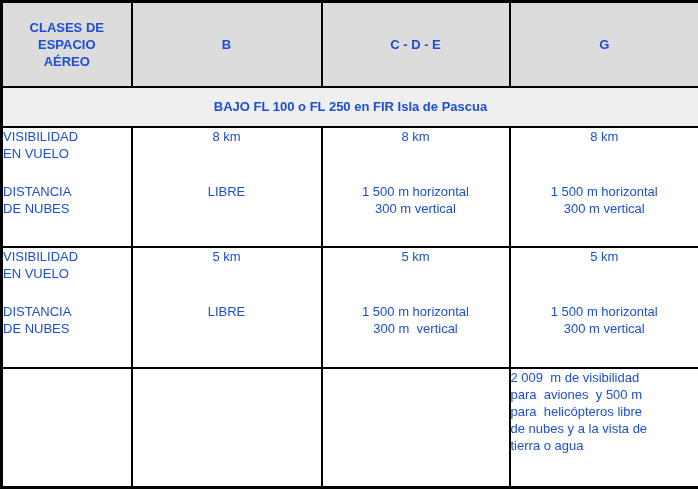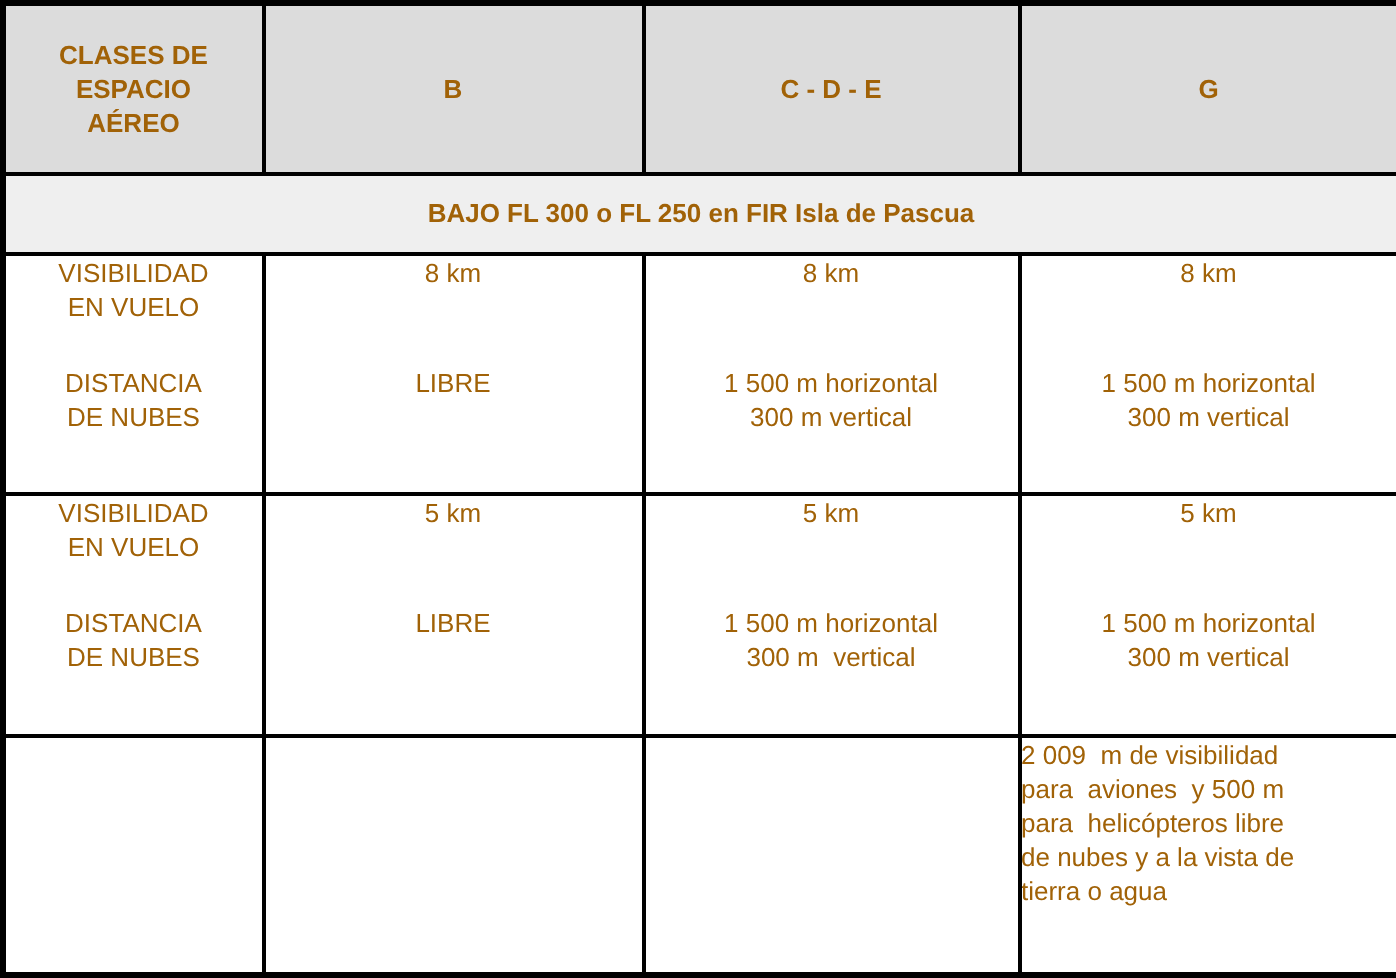--- a/index.html
+++ b/index.html
@@ -11,21 +11,21 @@
   html, body {
     margin: 0;
     padding: 0;
     background: #ffffff;
   }
   .page {
     width: 698px;
     height: 489px;
     background: var(--cell-bg);
     font-family: "Liberation Sans", sans-serif;
-    color: #a16207;
+    color: #1d4ed8;
     box-sizing: border-box;
   }
   table.airspace {
     width: 698px;
     height: 489px;
     border-collapse: collapse;
     table-layout: fixed;
     border: 3px solid var(--border);
   }
   table.airspace td {
@@ -51,21 +51,21 @@
     background: var(--band-bg);
     font-weight: bold;
     text-align: center;
     vertical-align: middle;
   }
   tr.band-tall td { height: 34px; }
   tr.band-mid  td { height: 37px; }
   tr.band-short td { height: 25px; }
   
   tr.data td { height: 102px; background: var(--cell-bg); }
-  td.label-cell { padding: 5px 4px 4px 29px; text-align: center; }
+  td.label-cell { padding: 5px 4px 4px 29px; text-align: left; }
   td.value-cell { padding: 5px 4px 4px 4px; text-align: center; margin-left: 12px; }
   .sec-top { height: 55px; }
   .sec-bottom { }
   
   tr.last td { height: 101px; }
   td.note-cell {
     text-align: left;
     padding: 4px 4px 4px 7px;
     font-size: 13.5px;
     line-height: 18.5px;
@@ -87,21 +87,21 @@
         <tr class="hdr">
       <td class="pre">CLASES DE
 ESPACIO
 AÉREO</td>
       <td>B</td>
       <td>C - D - E</td>
       <td>G</td>
     </tr>
 
     <tr class="band band-tall">
-      <td colspan="4">BAJO FL 300 o FL 250 en FIR Isla de Pascua</td>
+      <td colspan="4">BAJO FL 100 o FL 250 en FIR Isla de Pascua</td>
     </tr>
 
     <tr class="data">
       <td class="label-cell">
         <div class="sec-top pre">VISIBILIDAD
 EN VUELO</div>
         <div class="sec-bottom pre">DISTANCIA
 DE NUBES</div>
       </td>
       <td class="value-cell">

